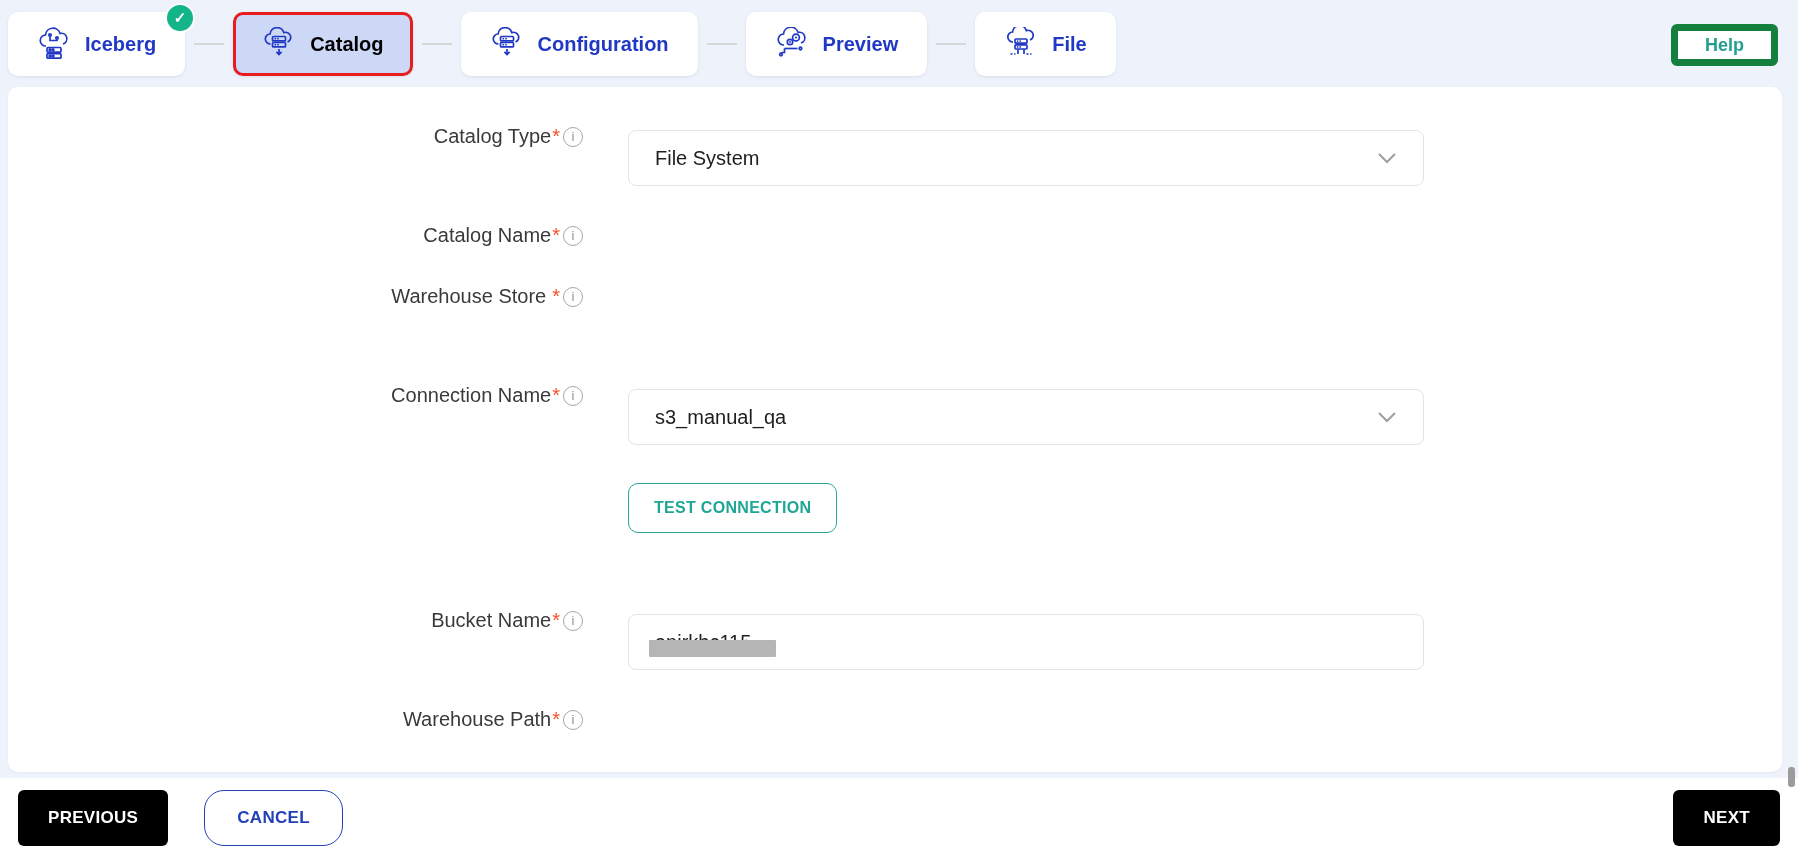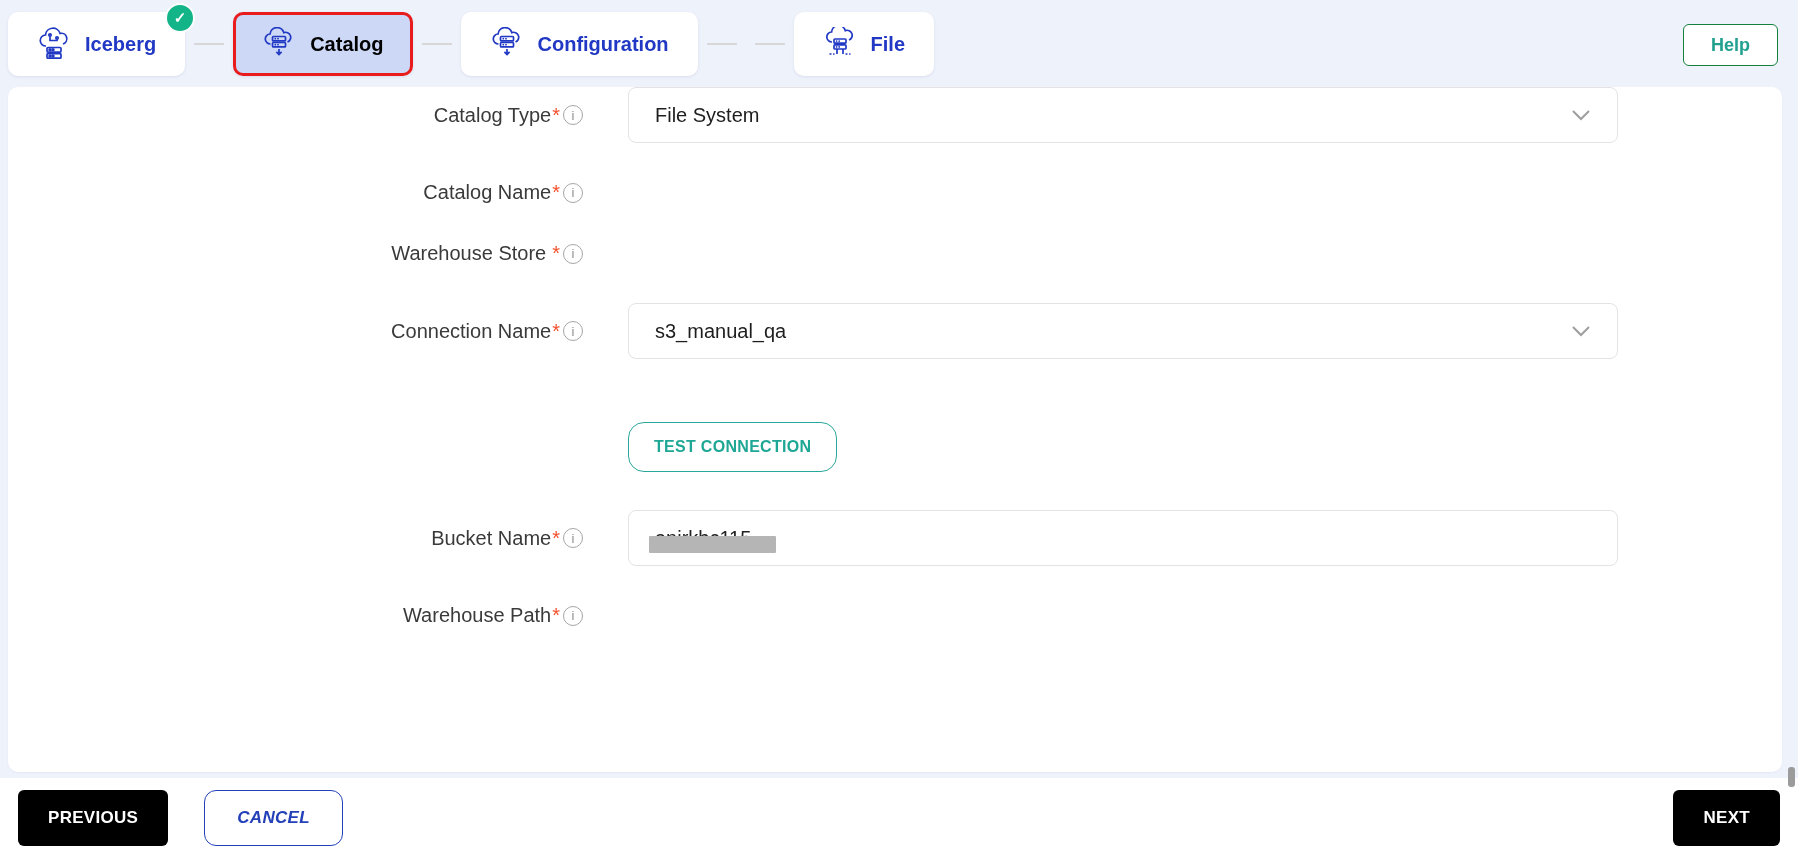--- a/index.html
+++ b/index.html
@@ -22,21 +22,21 @@
   .step svg { width:34px; height:34px; color:#2038c3; flex:0 0 auto; }
   .badge {
     position:absolute; top:-12px; right:-13px; width:30px; height:30px;
     border-radius:50%; background:#14b489; border:2px solid #fdfdfd;
     color:#fff; display:flex; align-items:center; justify-content:center;
     font-size:15px; font-weight:700;
   }
   .connector { width:30px; height:2px; background:#d7d7d7; margin:0 9px; flex:0 0 auto; }
   .help-btn {
     position:absolute; top:24px; right:20px; height:42px; padding:0 27px;
-    background:#fff; border:1px solid #15803d; border-radius:6px;
+    background:#fff; border:7px solid #15803d; border-radius:6px;
     color:#21a08f; font-size:18px; font-weight:700; cursor:pointer;
     font-family:inherit;
   }
 
   
   .card {
     position:absolute; left:8px; right:16px; top:87px; height:685px;
     background:#fff; border-radius:10px; 
     box-shadow:0 1px 2px rgba(40,60,120,.05); overflow:hidden;
   }
@@ -47,51 +47,51 @@
   }
   .req { color:#f4512c; margin-left:1px; }
   .row--store .req { margin-left:6px; }
   .info {
     width:20px; height:20px; border:1.5px solid #a6a6a6; border-radius:50%;
     color:#8f8f8f; font-size:13px; line-height:1; display:inline-flex;
     align-items:center; justify-content:center; margin-left:3px; flex:0 0 auto;
     cursor:pointer; font-style:normal;
   }
   .field {
-    margin-left:45px; width:990px; height:56px;
+    margin-left:45px; width:796px; height:56px;
     border:1px solid #e3e3e3; border-radius:8px; background:#fff;
     display:flex; align-items:center; justify-content:space-between;
-    padding:0 26px; font-size:20px; color:#1e1e1e; cursor:pointer;
+    padding:0 26px; font-size:20px; color:#1e1e1e; cursor:pointer;margin-top:43px;
   }
   .chevron { flex:0 0 auto; }
 
   .test-row { margin:0 0 38px 620px; }
   .test-btn {
     height:50px; padding:0 25px; background:#fff;
-    border:1px solid #2aa79b; border-radius:16px;
+    border:1px solid #2aa79b; border-radius:10px;
     color:#1fa795; font-weight:700; font-size:16px; letter-spacing:.3px;
-    cursor:pointer; font-family:inherit;margin-top:25px;
+    cursor:pointer; font-family:inherit;
   }
 
   .redact { position:relative; display:inline-block; color:#222; }
   .redact-bar {
     position:absolute; left:-6px; top:9px; width:127px; height:17px;
     background:#b5b5b5; border-radius:1px;
   }
 
   
   .footer {
     position:absolute; left:0; right:0; bottom:0; height:80px; background:#fff;
     display:flex; align-items:center; padding:0 18px;
   }
   .btn { height:56px; border-radius:6px; font-weight:700; font-size:17px;
          letter-spacing:.3px; cursor:pointer; font-family:inherit; }
   .btn-primary { padding:0 30px; background:#000000; color:#fff; border:none; }
   .btn-outline { padding:8px 32px; background:#fff; color:#2340b9;
-                 border:1px solid #2340b9; border-radius:12px; margin-left:36px;font-style:italic; }
+                 border:1px solid #2340b9; border-radius:20px; margin-left:36px; }
   .next { margin-left:auto; }
 
   .scroll-thumb {
     position:absolute; right:3px; top:767px; width:7px; height:20px;
     background:#9b9b9b; border-radius:3px; z-index:5; cursor:grab;
   }
 </style>
 </head>
 <body>
 
@@ -141,20 +141,34 @@
         <circle cx="16" cy="11.7" r=".9" fill="currentColor" stroke="none"></circle>
       <circle cx="13.3" cy="17.7" r=".9" fill="currentColor" stroke="none"></circle>
         <circle cx="16" cy="17.7" r=".9" fill="currentColor" stroke="none"></circle>
       <path d="M17 22v5.5m-2.6-2.6 2.6 2.6 2.6-2.6"></path>
     </svg>
     <span>Configuration</span>
   </div>
 
   <div class="connector"></div>
 
+  <div class="step">
+    <svg viewBox="0 0 34 34" fill="none" stroke="currentColor" stroke-width="1.7">
+      <path d="M9 18a5.5 5.5 0 0 1-.5-11 7.5 7.5 0 0 1 14.6-1.6A5.5 5.5 0 0 1 26 16"></path>
+      <circle cx="21" cy="10.5" r="3.4"></circle>
+        <circle cx="21" cy="10.5" r="1.1" fill="currentColor" stroke="none"></circle>
+      <circle cx="15" cy="15" r="2.7"></circle>
+        <circle cx="15" cy="15" r=".9" fill="currentColor" stroke="none"></circle>
+      <path d="M9.5 21.5h13"></path>
+        <path d="M9.5 21.5v4h-3"></path>
+      <circle cx="25.5" cy="21.5" r="1.3"></circle>
+        <circle cx="6 " cy="27.5" r="1.3"></circle>
+    </svg>
+    <span>Preview</span>
+  </div>
 
   <div class="connector"></div>
 
   <div class="step">
     <svg viewBox="0 0 34 34" fill="none" stroke="currentColor" stroke-width="1.7">
       <path d="M9 15a5 5 0 0 1-.4-10A7 7 0 0 1 22.3 3.6 5 5 0 0 1 26 13"></path>
       <rect x="11" y="12" width="12" height="4.2" rx="1" fill="#fff"></rect>
       <rect x="11" y="17.8" width="12" height="4.2" rx="1" fill="#fff"></rect>
       <circle cx="13.6" cy="14.1" r=".9" fill="currentColor" stroke="none"></circle>
         <circle cx="16.2" cy="14.1" r=".9" fill="currentColor" stroke="none"></circle>

